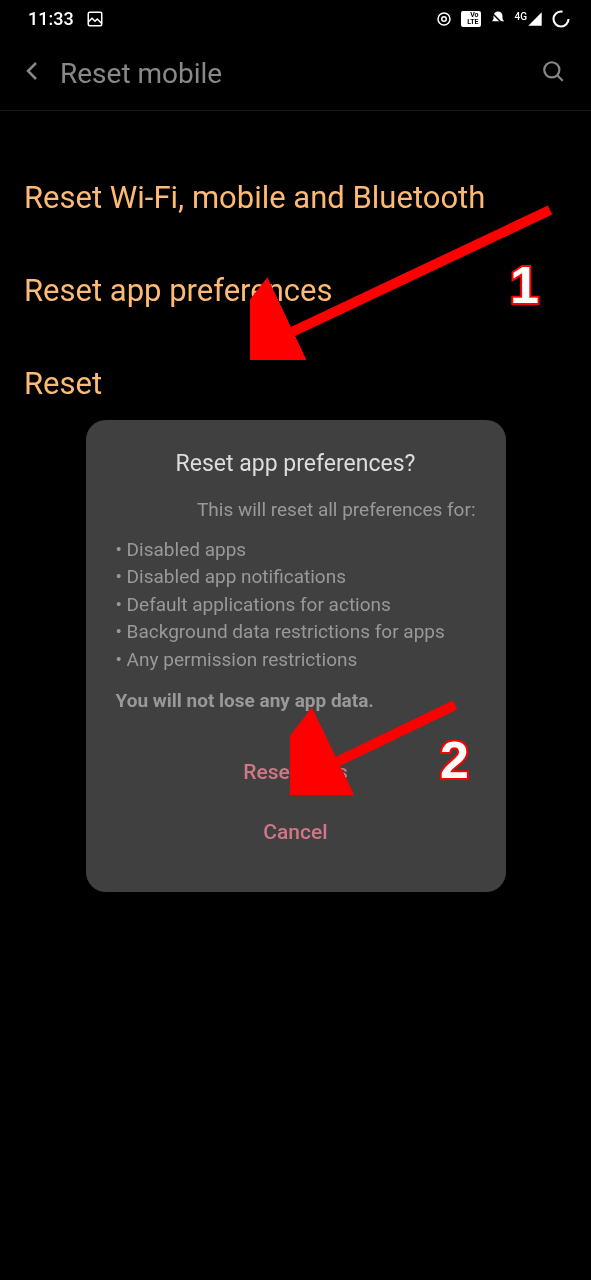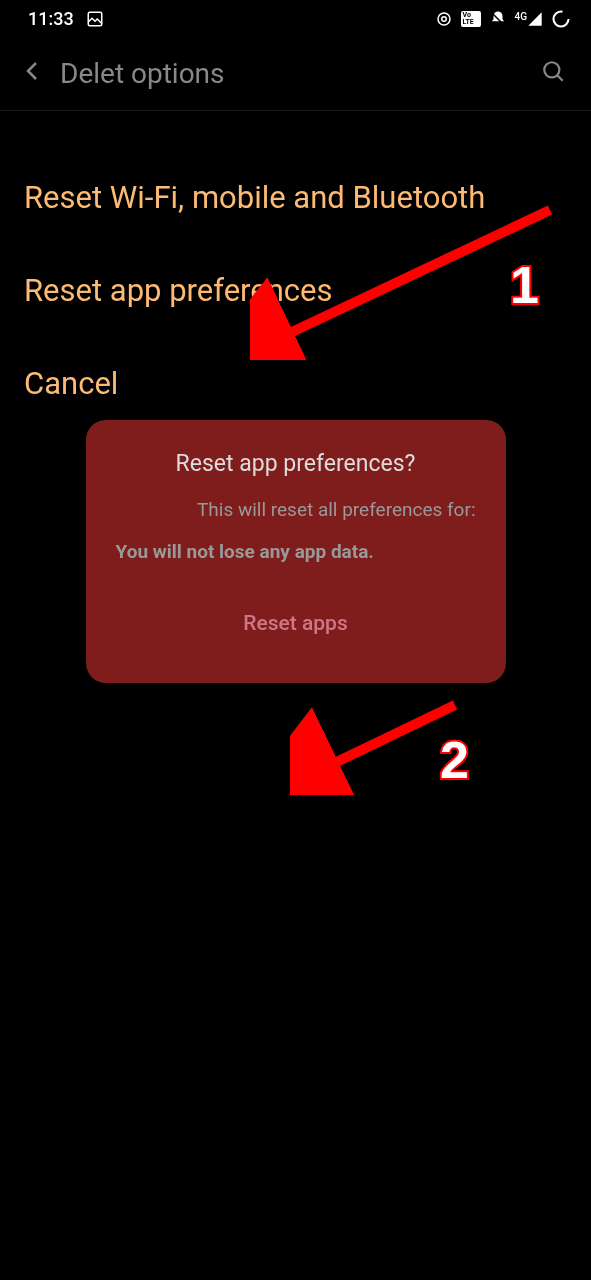--- a/index.html
+++ b/index.html
@@ -68,21 +68,21 @@
       top: 0;
       left: 0;
       width: 100%;
       height: 100%;
       display: flex;
       align-items: flex-start;
       justify-content: center;
       padding-top: 420px;
     }
     .dialog {
-      background: #7f1d1d;
+      background: #404040;
       border-radius: 20px;
       width: 420px;
       padding: 30px;
     }
     .dialog-title {
       color: #ddd;
       font-size: 23px;
       text-align: center;
       margin-bottom: 20px;
     }
@@ -134,21 +134,21 @@
     .volte-badge {
       background: #fff;
       color: #000;
       font-size: 8px;
       font-weight: bold;
       padding: 1px 2px;
       border-radius: 2px;
       line-height: 1;
       display: flex;
       flex-direction: column;
-      align-items: flex-start;
+      align-items: flex-end;
       width: 20px;
     }
   </style>
 </head>
 <body>
 
 <div class="status-bar">
   <div class="status-left">
     <span>11:33</span>
     <span class="status-icon">
@@ -188,41 +188,49 @@
     </span>
   </div>
 </div>
 
 <div class="header">
   <span class="back-btn">
     <svg width="16" height="24" viewBox="0 0 16 24" fill="none" stroke="#888" stroke-width="2.5">
         <path d="M12 4L4 12l8 8"></path>
       </svg>
   </span>
-  <span class="header-title">Delet options</span>
+  <span class="header-title">Reset mobile</span>
   <span class="search-btn">
     <svg width="26" height="26" viewBox="0 0 24 24" fill="none" stroke="#888" stroke-width="2">
         <circle cx="10" cy="10" r="7"></circle>
         <line x1="20" y1="20" x2="15" y2="15"></line>
       </svg>
   </span>
 </div>
 
 <div class="content">
   <div class="option-item">Reset Wi-Fi, mobile and Bluetooth</div>
   <div class="option-item">Reset app preferences</div>
-  <div class="option-item">Cancel</div>
+  <div class="option-item">Reset</div>
 </div>
 
 <div class="dialog-overlay">
   <div class="dialog">
     <div class="dialog-title">Reset app preferences?</div>
     <div class="dialog-text">This will reset all preferences for:</div>
+    <div class="dialog-list">
+      <div>• Disabled apps</div>
+      <div>• Disabled app notifications</div>
+      <div>• Default applications for actions</div>
+      <div>• Background data restrictions for apps</div>
+      <div>• Any permission restrictions</div>
+    </div>
     <div class="dialog-footer-text">You will not lose any app data.</div>
     <div class="dialog-btn">Reset apps</div>
+    <div class="dialog-btn">Cancel</div>
   </div>
 </div>
 
 <svg class="annotation" style="top:200px;left:250px" width="310" height="160">
   <defs>
     <marker id="ah1" markerWidth="12" markerHeight="12" refX="2" refY="6" orient="auto">
       <path d="M0,0 L0,12 L12,6 z" fill="#ff0000"></path>
     </marker>
   </defs>
   <line x1="300" y1="10" x2="25" y2="140" stroke="#ff0000" stroke-width="10" marker-end="url(#ah1)"></line>

